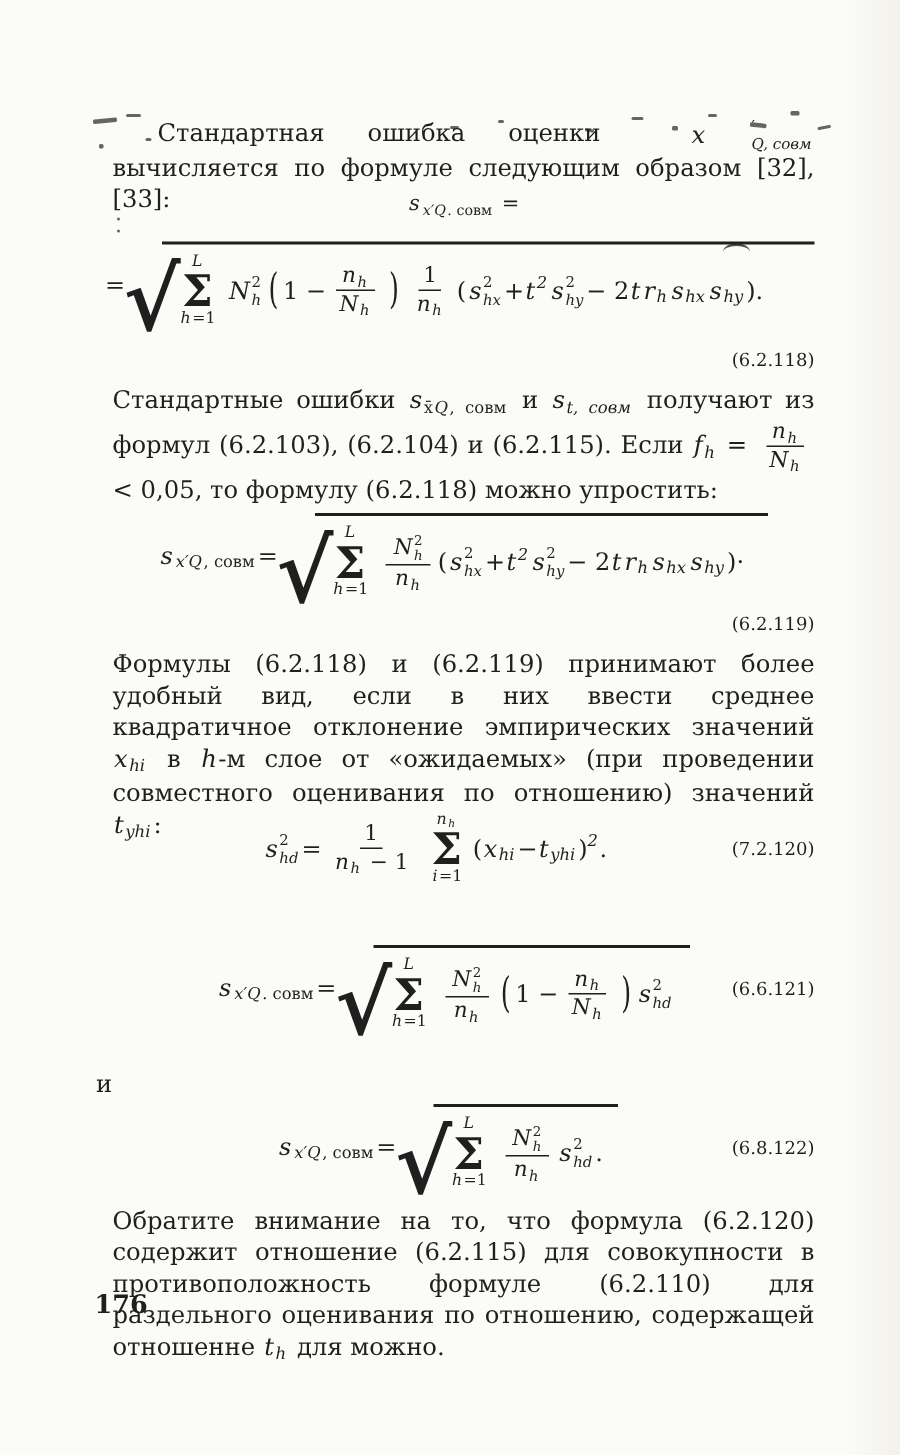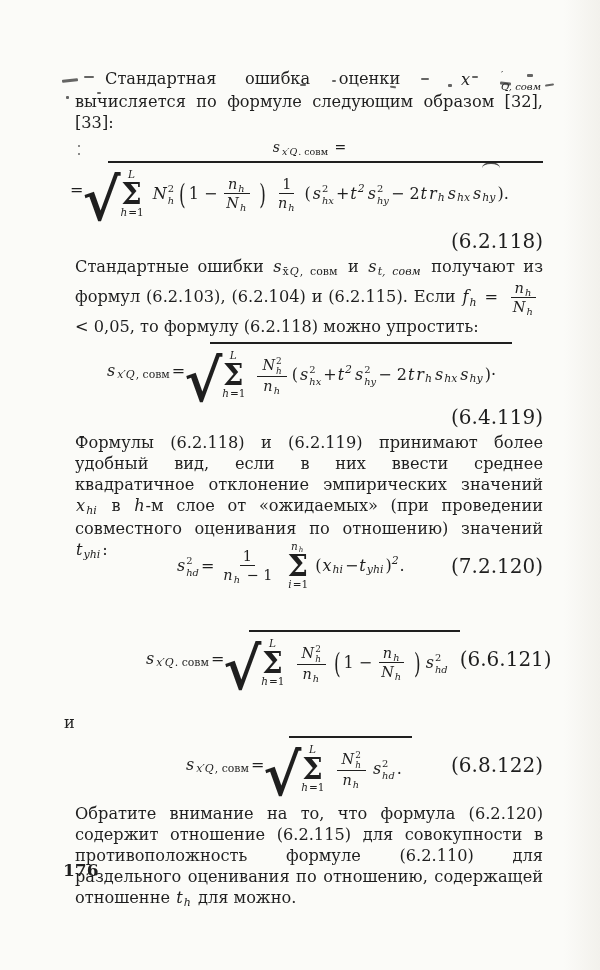--- a/index.html
+++ b/index.html
@@ -11,21 +11,21 @@
   }
   .para{position:absolute;left:75px;width:468px;margin:0;
         font-size:16.2px;line-height:21px;text-align:justify;}
   .indent{text-indent:30px;}
   .ind2{text-indent:30px;text-align:left;}
 
   
   .eqhead{position:absolute;left:75px;width:468px;text-align:center;font-size:14px;}
   .eq{position:absolute;left:75px;width:468px;display:flex;align-items:center;font-size:16px;white-space:nowrap;}
   .eq-main{display:inline-flex;align-items:center;}
-  .eqnum{margin-left:auto;font-style:normal;font-size:20px;text-align:right;}
+  .eqnum{margin-left:auto;font-style:normal;font-size:12px;text-align:right;}
   .eqnum-row{position:absolute;left:75px;width:468px;text-align:right;font-size:16.5px;}
   .eq-118{left:70px;}
   .eq-120 .eq-main{margin-left:100px;}
   .eq-121 .eq-main{margin-left:70px;}
   .eq-122 .eq-main{margin-left:110px;}
 
   
   .t-text{font-style:normal;}
   .t-var{font-style:italic;margin:0 1px;}
   .t-sub{font-size:0.68em;font-style:italic;position:relative;top:0.3em;margin-right:2px;}
@@ -71,29 +71,29 @@
   <div class="speck" style="left:421px;top:78px;width:8px;height:2px;"></div>
   <div class="speck" style="left:448px;top:84px;width:4px;height:3px;"></div>
   <div class="speck" style="left:472px;top:76px;width:6px;height:2px;"></div>
   <div class="speck" style="left:500px;top:82px;width:11px;height:3px;transform:rotate(6deg);"></div>
   <div class="speck" style="left:527px;top:74px;width:6px;height:3px;"></div>
   <div class="speck" style="left:545px;top:84px;width:9px;height:2px;transform:rotate(-10deg);"></div>
   <div class="speck" style="left:78px;top:145px;width:2px;height:2px;"></div>
   <div class="speck" style="left:78px;top:153px;width:2px;height:2px;"></div>
   <div class="arc" style="left:482px;top:162px;"></div>
 
-  <p class="para indent" style="top:68px"><span class="t-text">Стандартная ошибка оценки </span><span class="t-supsub">
+  <p class="para indent" style="top:78px"><span class="t-text">Стандартная ошибка оценки </span><span class="t-supsub">
         <span class="ss-base">x</span>
         <span class="ss-stack">
           <span class="ss-sup">′</span>
           <span class="ss-sub">Q, совм</span>
         </span>
       </span><span class="t-text"> вычисляется по формуле следующим образом [32], [33]:</span></p>
 
-  <div class="eqhead" style="top:139px"><span class="t-var">s</span><span class="t-sub"><span class="t-var">x′Q</span><span class="t-text">. совм</span></span><span class="t-text"> =</span></div>
+  <div class="eqhead" style="top:128px"><span class="t-var">s</span><span class="t-sub"><span class="t-var">x′Q</span><span class="t-text">. совм</span></span><span class="t-text"> =</span></div>
   <div class="eq eq-118" style="top:161px">
       <span class="t-text">= </span>
       <span class="t-sqrt">
         <span class="sqrt-sym">√</span>
         <span class="sqrt-body">
           <span class="t-sum">
             <span class="sum-up"><span class="t-var">L</span></span>
             <span class="sum-sym">Σ</span>
             <span class="sum-low"><span class="t-var">h</span><span class="t-text">=1</span></span>
           </span>
@@ -200,21 +200,21 @@
           <span class="t-sub">h</span>
           <span class="t-var">s</span>
           <span class="t-sub">hx</span>
           <span class="t-var">s</span>
           <span class="t-sub">hy</span>
           <span class="t-text">)·</span>
         </span>
       </span>
     </div>
   <div class="eqnum-row" style="top:405px">
-    <span class="eqnum">(6.4.119)</span>
+    <span class="eqnum">(6.2.119)</span>
   </div>
 
   <p class="para" style="top:432px"><span class="t-text">Формулы (6.2.118) и (6.2.119) принимают более удобный вид, если в них ввести среднее квадратичное отклонение эмпирических значений </span><span class="t-var">x</span><span class="t-sub">hi</span><span class="t-text"> в </span><span class="t-var">h</span><span class="t-text">-м слое от «ожидаемых» (при проведении совместного оценивания по отношению) значений </span><span class="t-var">t</span><span class="t-sub">yhi</span><span class="t-text">:</span></p>
 
   <div class="eq eq-120" style="top:541px">
     <span class="eq-main">
         <span class="t-supsub">
           <span class="ss-base">s</span>
           <span class="ss-stack">
             <span class="ss-sup">2</span>

